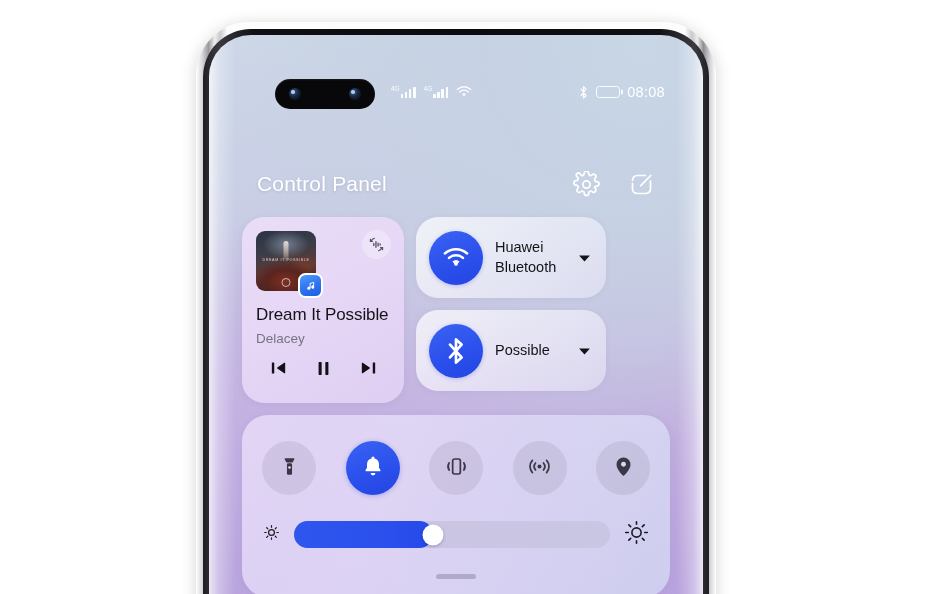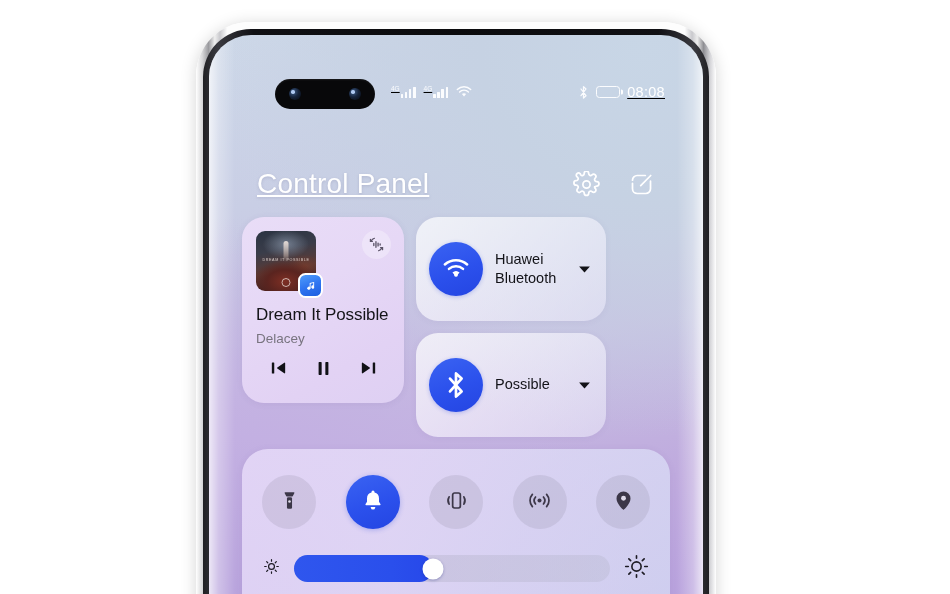--- a/index.html
+++ b/index.html
@@ -60,21 +60,21 @@
   .edge-shade-l, .edge-shade-r {
     position:absolute; top:0; bottom:0; width:26px; pointer-events:none; z-index:40;
   }
   .edge-shade-l { left:0;  background:linear-gradient(90deg, rgba(255,255,255,.72) 0%, rgba(255,255,255,.30) 38%, rgba(255,255,255,0) 100%); }
   .edge-shade-r { right:0; background:linear-gradient(270deg, rgba(255,255,255,.72) 0%, rgba(255,255,255,.30) 38%, rgba(255,255,255,0) 100%); }
 
   
   .statusbar {
     position:absolute; left:0; right:0; top:40px; height:34px;
     display:flex; align-items:center;
-    padding:0 38px; z-index:20;text-decoration:underline;
+    padding:0 38px; z-index:20;
   }
   .camera-pill {
     position:absolute; left:66px; top:44px;
     width:100px; height:30px; border-radius:15px;
     background:#08080a;
     box-shadow:inset 0 1px 2px rgba(255,255,255,0.08);
     z-index:25;
   }
   .lens { position:absolute; top:50%; transform:translateY(-50%);
           width:12px; height:12px; border-radius:50%;
@@ -95,22 +95,22 @@
   .batt { width:24px; height:12.5px; border:1.4px solid #fbfcfe; border-radius:3.4px; position:relative; padding:1.4px; }
   .batt .fill { height:100%; width:88%; background:#fbfcfe; border-radius:1.4px; }
   .batt::after { content:''; position:absolute; right:-3.6px; top:50%; transform:translateY(-50%);
                  width:2px; height:5px; background:#fbfcfe; border-radius:0 1.5px 1.5px 0; }
 
   
   .cp-header {
     position:absolute; left:0; right:0; top:123px; height:52px;
     display:flex; align-items:center; padding:0 48px; z-index:20;
   }
-  .cp-title { color:#ffffff; font-size:28px; letter-spacing:.2px;
-              text-shadow:0 1px 3px rgba(90,90,130,0.22);text-decoration:underline; }
+  .cp-title { color:#ffffff; font-size:21px; letter-spacing:.2px;
+              text-shadow:0 1px 3px rgba(90,90,130,0.22); }
   .cp-actions { margin-left:auto; display:flex; align-items:center; gap:28px; }
   .cp-actions svg { display:block; }
 
   
   .cards { position:absolute; left:0; right:0; top:182px; padding:0 33px; z-index:15; }
   .row { display:flex; gap:12px; }
 
   
   .music-card {
     width:162px; height:186px; border-radius:22px;
@@ -149,21 +149,21 @@
   }
   .song-title { margin-top:14px; font-size:17px; color:#141418; letter-spacing:-.1px; white-space:nowrap; }
   .song-artist { margin-top:6px; font-size:13.5px; color:#78747f; }
   .controls { position:absolute; left:14px; right:14px; bottom:22px;
               display:flex; align-items:center; justify-content:space-between; padding:0 6px; }
   .ctrl { width:32px; height:26px; display:flex; align-items:center; justify-content:center; }
 
   
   .right-col { display:flex; flex-direction:column; gap:12px; width:190px; }
   .conn-tile {
-    height:104px; border-radius:22px;
+    height:81px; border-radius:22px;
     background:linear-gradient(135deg, rgba(255,255,255,0.72) 0%, rgba(250,248,255,0.60) 50%, rgba(236,234,250,0.56) 100%);
     box-shadow:0 1px 6px rgba(110,90,150,0.08);
     display:flex; align-items:center; padding:0 13px; gap:12px;
   }
   .conn-ico {
     width:54px; height:54px; border-radius:50%; flex:none;
     background:linear-gradient(160deg,#3a63f2 0%, #2b50ec 55%, #2445e2 100%);
     display:flex; align-items:center; justify-content:center;
     box-shadow:0 1px 4px rgba(40,70,220,0.28);
   }

